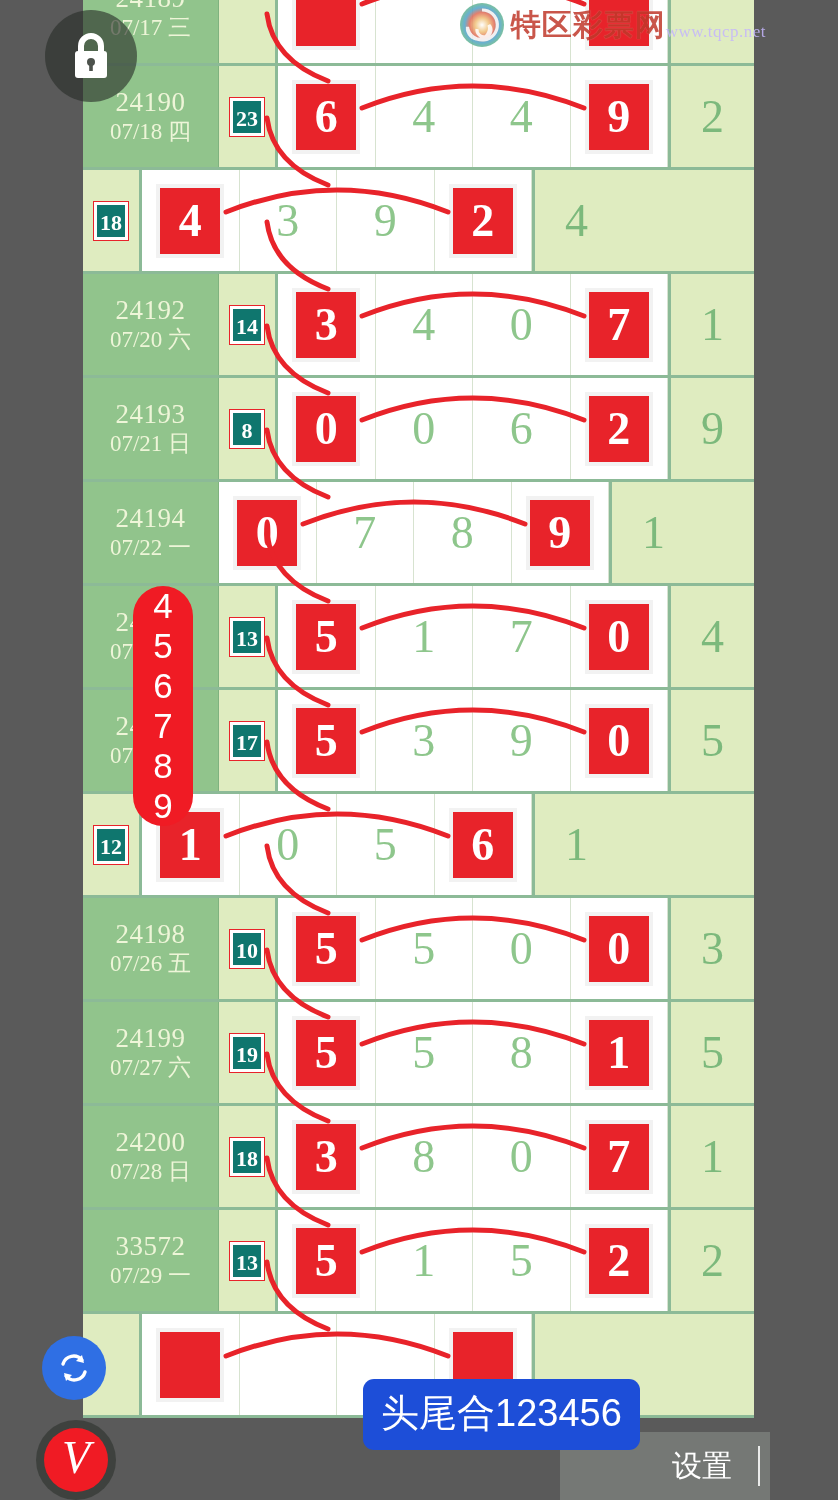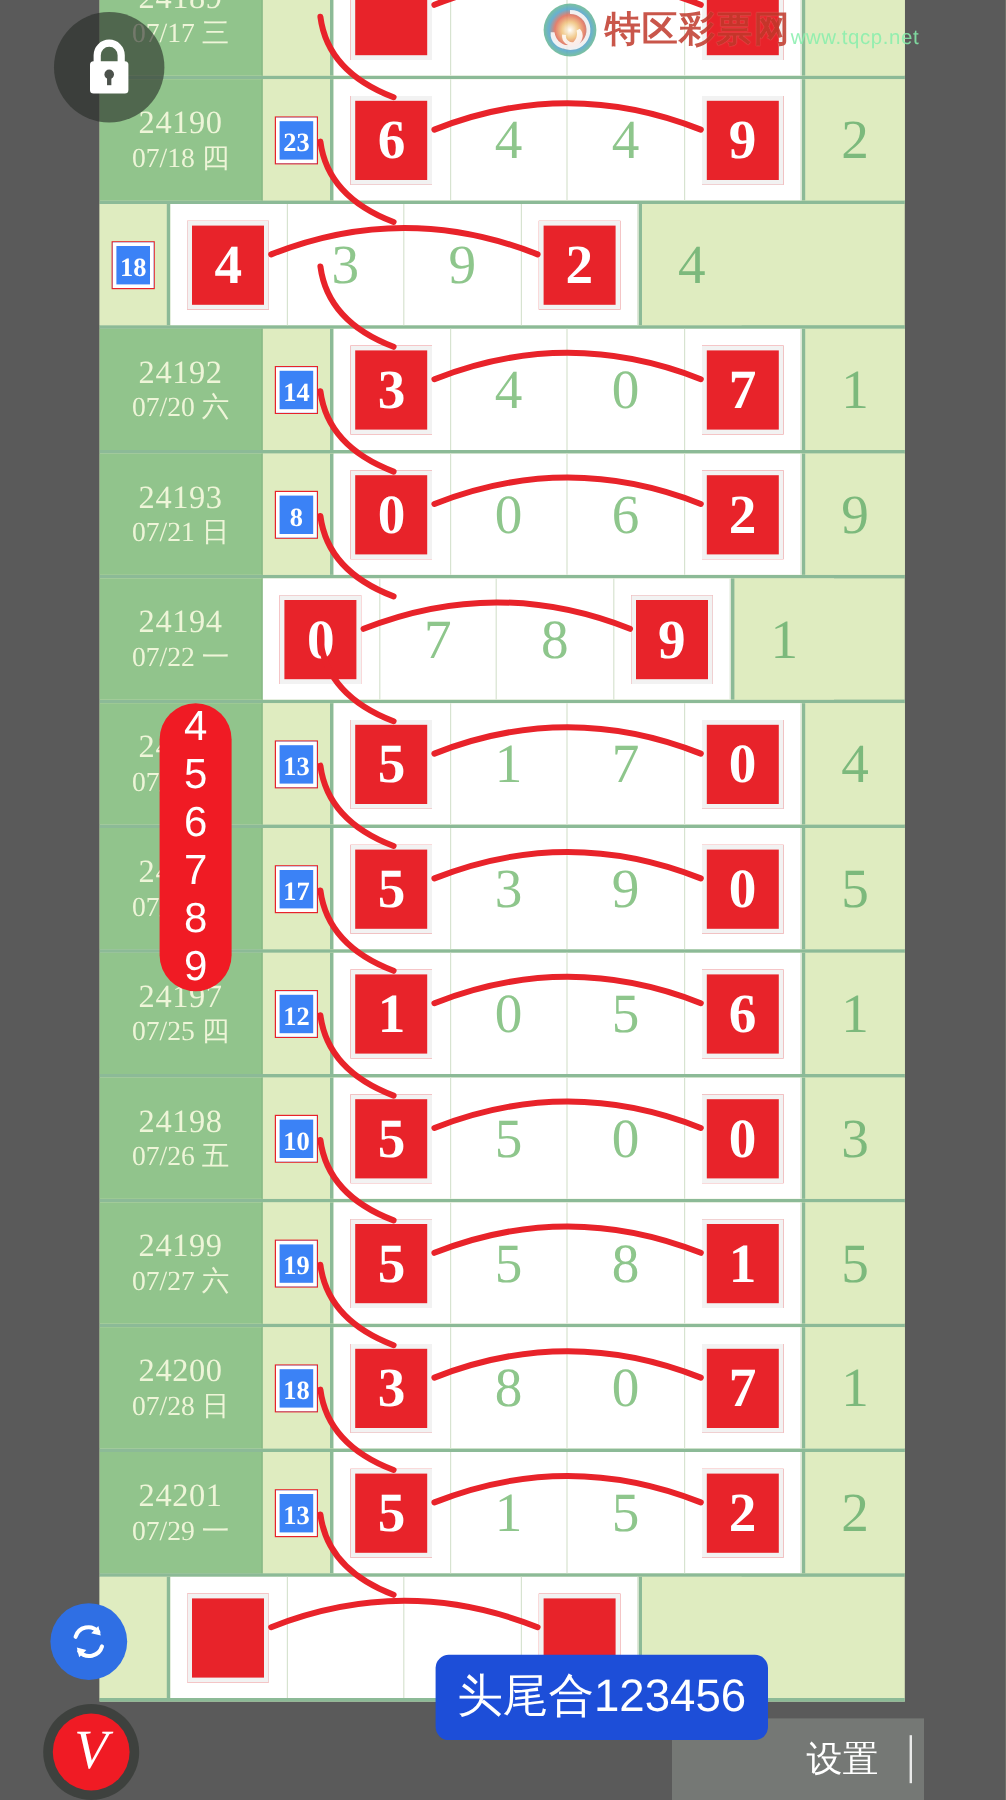--- a/index.html
+++ b/index.html
@@ -43,21 +43,21 @@
   .c-issue .no{ font-size:27px; letter-spacing:.5px; line-height:1.15; }
   .c-issue .dt{ font-size:23px; line-height:1.25; }
 
   .c-span{
     width:59px;
     background:#dfecc0;
     display:flex; align-items:center; justify-content:center;
     border-right:3px solid #8cba97;
   }
   .span-badge{
-    background:#3b82f6;
+    background:#0f766e;
     color:#fff;
     font-size:22px;
     font-weight:bold;
     min-width:34px;
     height:38px;
     line-height:36px;
     text-align:center;
     border:3px solid #fff;
     box-shadow:0 0 0 1px #e8232a;
     font-family:"Liberation Serif", serif;
@@ -127,22 +127,22 @@
     display:flex; align-items:center; gap:6px;
     opacity:.85;
   }
   .wm-text{ display:flex; flex-direction:row; line-height:1;align-items:flex-end; }
   .wm-main{
     font-size:30px; font-weight:bold; color:#c0392b;
     font-family:"Liberation Serif", serif; letter-spacing:1px;
     text-shadow:0 0 1px rgba(255,255,255,.4);
   }
   .wm-sub{
-    font-size:17px; color:#86efac;
-    font-family:Liberation Sans, sans-serif; letter-spacing:.5px;
+    font-size:17px; color:#c4b5fd;
+    font-family:Liberation Serif, serif; letter-spacing:.5px;
     margin-top:3px;
   }
 
   
   .fab{
     position:absolute;
     border-radius:50%;
     display:flex; align-items:center; justify-content:center;
   }
   .lock-fab{
@@ -441,24 +441,20 @@
           <div class="cell">
             <span class="digit-box">0</span>
           </div>
           <svg class="arc-svg" viewBox="0 0 390 104">
             <path d="M 84 42 Q 195 -2 306 42" fill="none" stroke="#e8232a" stroke-width="5" stroke-linecap="round"></path>
           </svg>
         </div>
         <div class="c-tail">5</div>
       </div>
       <div class="row">
-        <div class="c-issue">
-          <span class="no">24197</span>
-          <span class="dt">07/25 四</span>
-        </div>
         <div class="c-span">
           <span class="span-badge">12</span>
         </div>
         <div class="c-nums">
           <div class="cell">
             <span class="digit-box">1</span>
           </div>
           <div class="cell">
             <span class="digit-plain">0</span>
           </div>
@@ -550,21 +546,21 @@
             <span class="digit-box">7</span>
           </div>
           <svg class="arc-svg" viewBox="0 0 390 104">
             <path d="M 84 42 Q 195 -2 306 42" fill="none" stroke="#e8232a" stroke-width="5" stroke-linecap="round"></path>
           </svg>
         </div>
         <div class="c-tail">1</div>
       </div>
       <div class="row">
         <div class="c-issue">
-          <span class="no">24201</span>
+          <span class="no">33572</span>
           <span class="dt">07/29 一</span>
         </div>
         <div class="c-span">
           <span class="span-badge">13</span>
         </div>
         <div class="c-nums">
           <div class="cell">
             <span class="digit-box">5</span>
           </div>
           <div class="cell">

